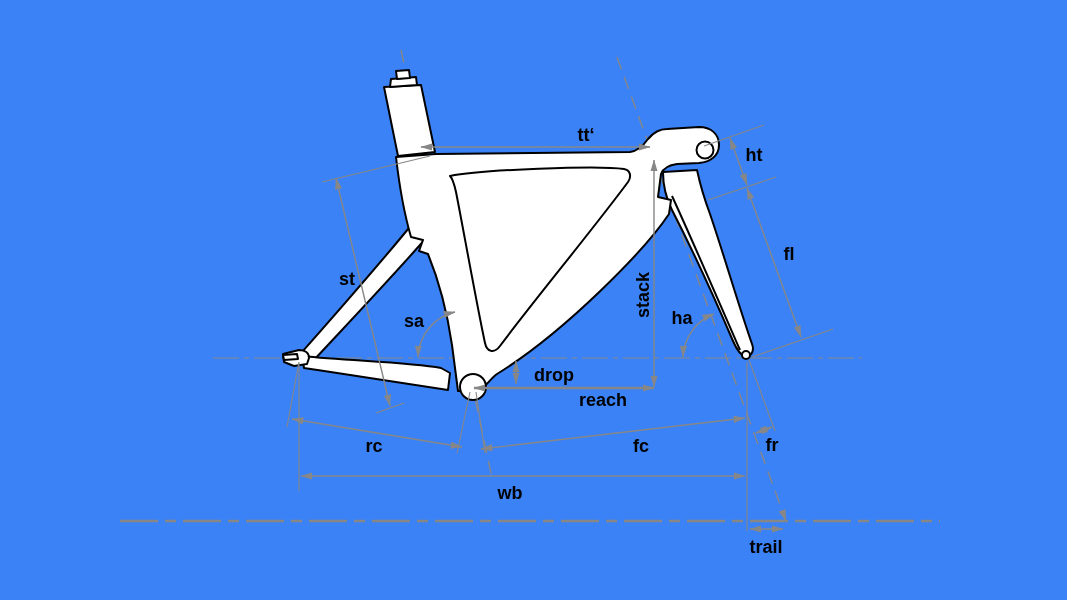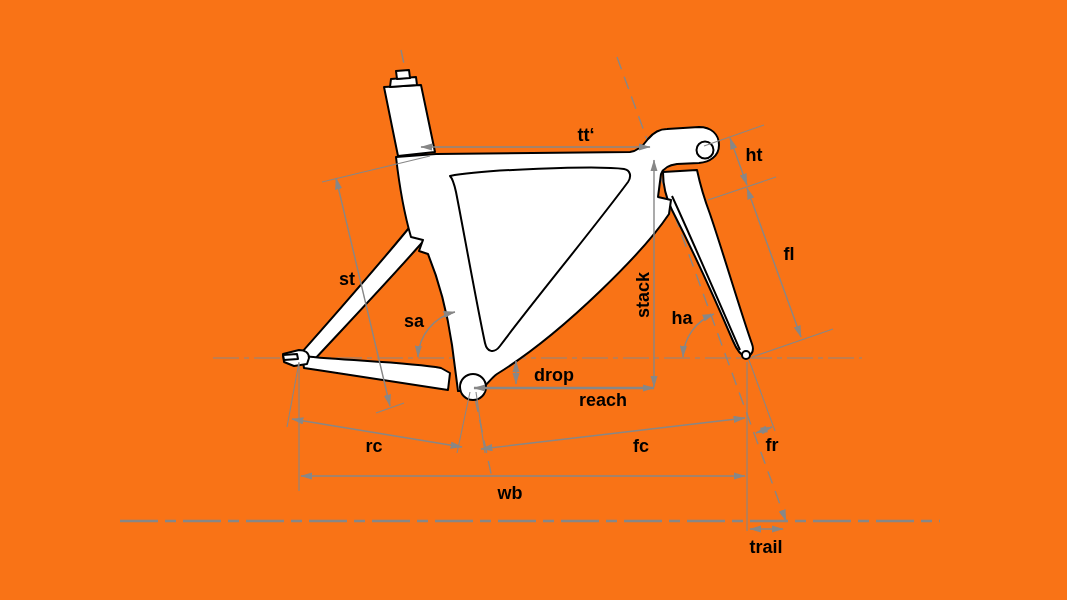--- a/index.html
+++ b/index.html
@@ -1,16 +1,16 @@
 <!DOCTYPE html>
 <html><head>
 <meta charset="utf-8">
 <style>
   html,body{margin:0;padding:0;background:#ffffff;}
-  .stage{position:relative;width:1067px;height:600px;background:#f97316;overflow:hidden;
+  .stage{position:relative;width:1067px;height:600px;background:#3b82f6;overflow:hidden;
          font-family:"Liberation Sans", sans-serif;}
   svg{display:block;}
   .dim{fill:none;stroke-width:1.4;}
   .dim-thick{fill:none;stroke-width:2.4;}
   .ext{fill:none;stroke-width:1.1;}
   .frame-stroke{stroke-width:2;fill:#ffffff;stroke-linejoin:round;}
   .frame-line{stroke-width:2;fill:none;}
   .lbl{font-weight:bold;font-size:18px;}
 </style>
 </head>

